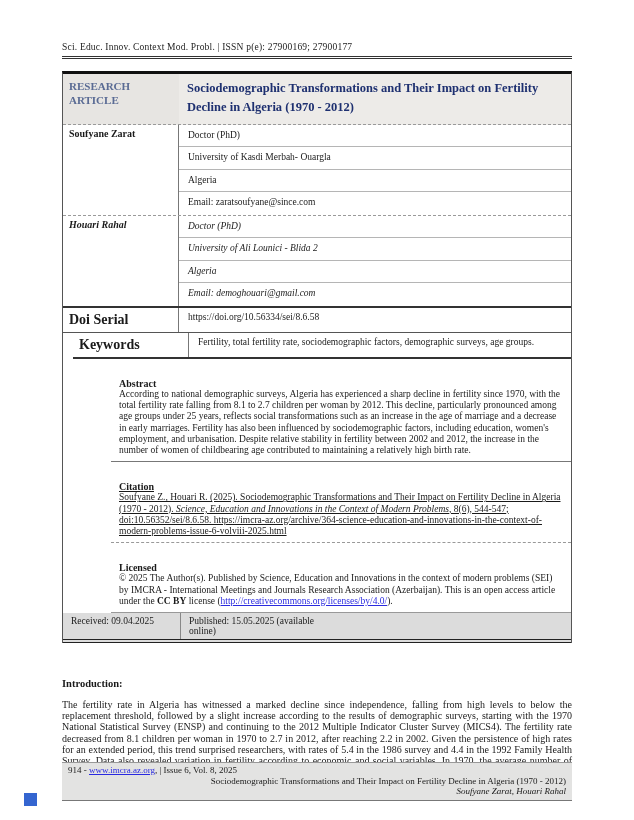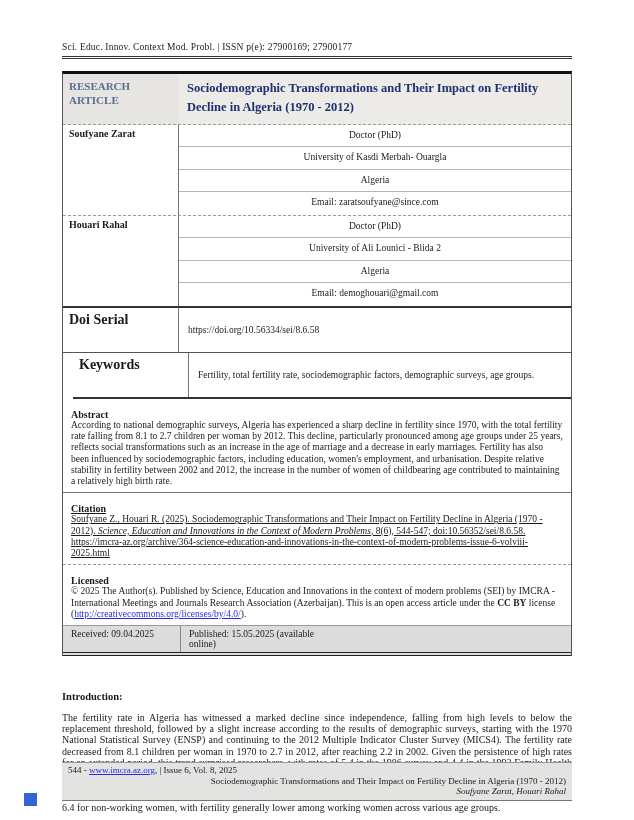--- a/index.html
+++ b/index.html
@@ -44,46 +44,45 @@
   }
   .title-cell {
     padding: 5px 8px 6px 8px;
     font-weight: bold;
     font-size: 12.5px;
     line-height: 1.55;
     color: #1e3070;
   }
 
   .author-block { border-bottom: 1px dashed #9a9a9a; }
-  .author-block.last { border-bottom: 2px solid #333; }
+  .author-block.last { border-bottom: 2px solid #333; font-style: italic; }
   .author-name-cell {
     padding: 3px 6px;
     font-weight: bold;
     font-size: 10px;
     border-right: 1px solid #777;
   }
   .author-details .detail-row {
     height: 22.5px;
     padding: 5px 9px 0 9px;
     border-bottom: 1px solid #b5b5b5;
-    text-align: center;
   }
   .author-details .detail-row:last-child { border-bottom: none; }
 
   .meta-row { border-bottom: 1px solid #555; }
   .meta-row.keywords { border-bottom: 2px solid #333; margin-left: 10px; }
   .meta-label {
     padding: 4px 6px;
     font-weight: bold;
     font-size: 14px;
     border-right: 1px solid #777;
   }
-  .meta-value { padding: 17px 9px; }
-
-  .section { padding: 10px 8px 5px 8px; line-height: 11.2px; }
+  .meta-value { padding: 4px 9px; }
+
+  .section { padding: 19px 8px 5px 8px; line-height: 11.2px; margin-left: 48px; }
   .section .sec-head { font-weight: bold; font-size: 10px; }
   .section.abstract { border-bottom: 1px solid #777; }
   .section.citation { border-bottom: 1px dashed #999; text-decoration: underline; }
   .section.licensed { border-bottom: 1px solid #999; }
   .italic { font-style: italic; }
   .bold { font-weight: bold; }
   a.link, .link { color: #2a2ae0; text-decoration: underline; cursor: pointer; }
 
   .dates-row {
     display: grid;
@@ -194,20 +193,20 @@
     <div class="dates-row">
       <div class="date-cell">Received: 09.04.2025</div>
       <div class="date-cell">Published: 15.05.2025 (available online)</div>
     </div>
   </div>
 
   <div class="intro-heading">Introduction:</div>
   <div class="intro-text">The fertility rate in Algeria has witnessed a marked decline since independence, falling from high levels to below the replacement threshold, followed by a slight increase according to the results of demographic surveys, starting with the 1970 National Statistical Survey (ENSP) and continuing to the 2012 Multiple Indicator Cluster Survey (MICS4). The fertility rate decreased from 8.1 children per woman in 1970 to 2.7 in 2012, after reaching 2.2 in 2002. Given the persistence of high rates for an extended period, this trend surprised researchers, with rates of 5.4 in the 1986 survey and 4.4 in the 1992 Family Health Survey. Data also revealed variation in fertility according to economic and social variables. In 1970, the average number of children for women aged 30–34 was 5.7 among illiterate women, 4.7 among those with primary or religious education, and 3.5 among women with secondary education or higher. For women aged 35–39, the average was 3.9 for working women versus 6.4 for non-working women, with fertility generally lower among working women across various age groups.</div>
 
   <div class="page-footer">
-    <div class="footer-line1"><span>544 - </span><a class="link">www.imcra.az.org</a><span>, | Issue 6, Vol. 8, 2025</span></div>
+    <div class="footer-line1"><span>914 - </span><a class="link">www.imcra.az.org</a><span>, | Issue 6, Vol. 8, 2025</span></div>
     <div class="footer-line2">Sociodemographic Transformations and Their Impact on Fertility Decline in Algeria (1970 - 2012)</div>
     <div class="footer-line3">Soufyane Zarat, Houari Rahal</div>
   </div>
 
   <div class="blue-marker"></div>
 
 </div>
 
 </body></html>

